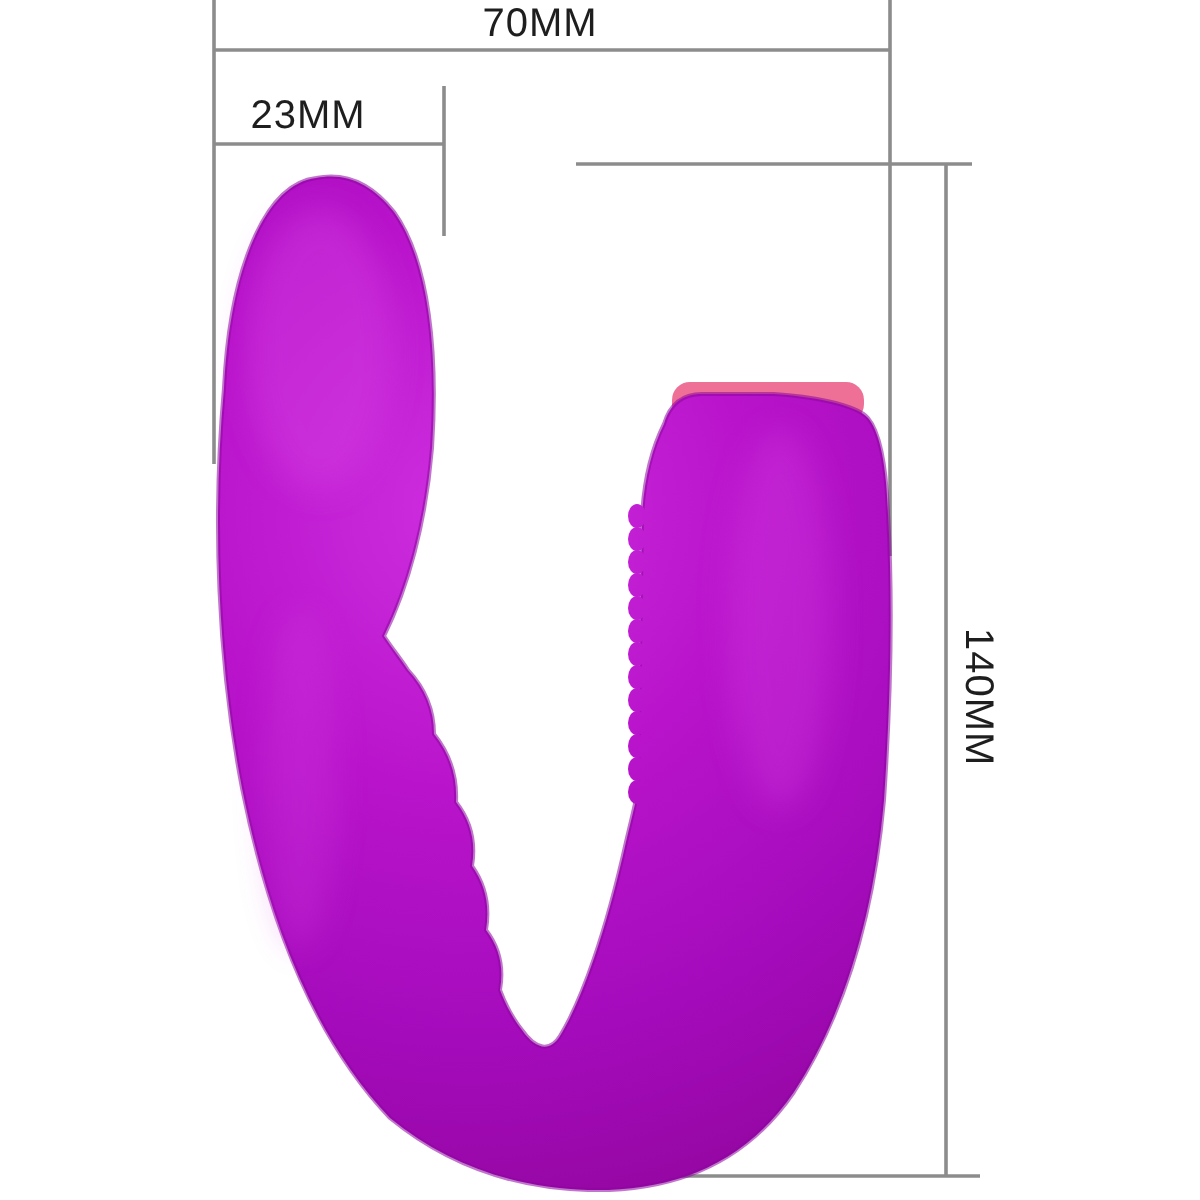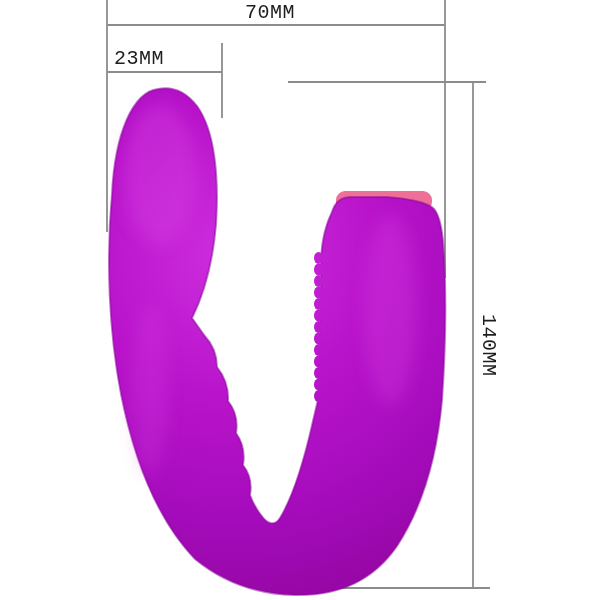--- a/index.html
+++ b/index.html
@@ -1,32 +1,32 @@
 <!DOCTYPE html>
 <html><head>
 <meta charset="utf-8">
 <style>
   html,body{margin:0;padding:0;background:#ffffff;}
   #screen{
     position:relative;
     width:600px;height:600px;
     background:#ffffff;
     overflow:hidden;
-    font-family:Liberation Mono, monospace;
+    font-family:Liberation Sans, sans-serif;
   }
   #diagram-svg{position:absolute;left:0;top:0;}
   .dim-label{
     position:absolute;
     color:#1e1e1e;
     font-size:20px;
     letter-spacing:0.5px;
     white-space:nowrap;
   }
   #label-width-top{left:220px;top:1px;width:100px;text-align:center;}
-  #label-head-width{left:114px;top:47px;width:100px;}
+  #label-head-width{left:104px;top:47px;width:100px;text-align:center;}
   #label-height{
     left:477px;top:314px;
     writing-mode:vertical-rl;
   }
 </style>
 </head>
 <body>
 
 <div id="screen">
 

